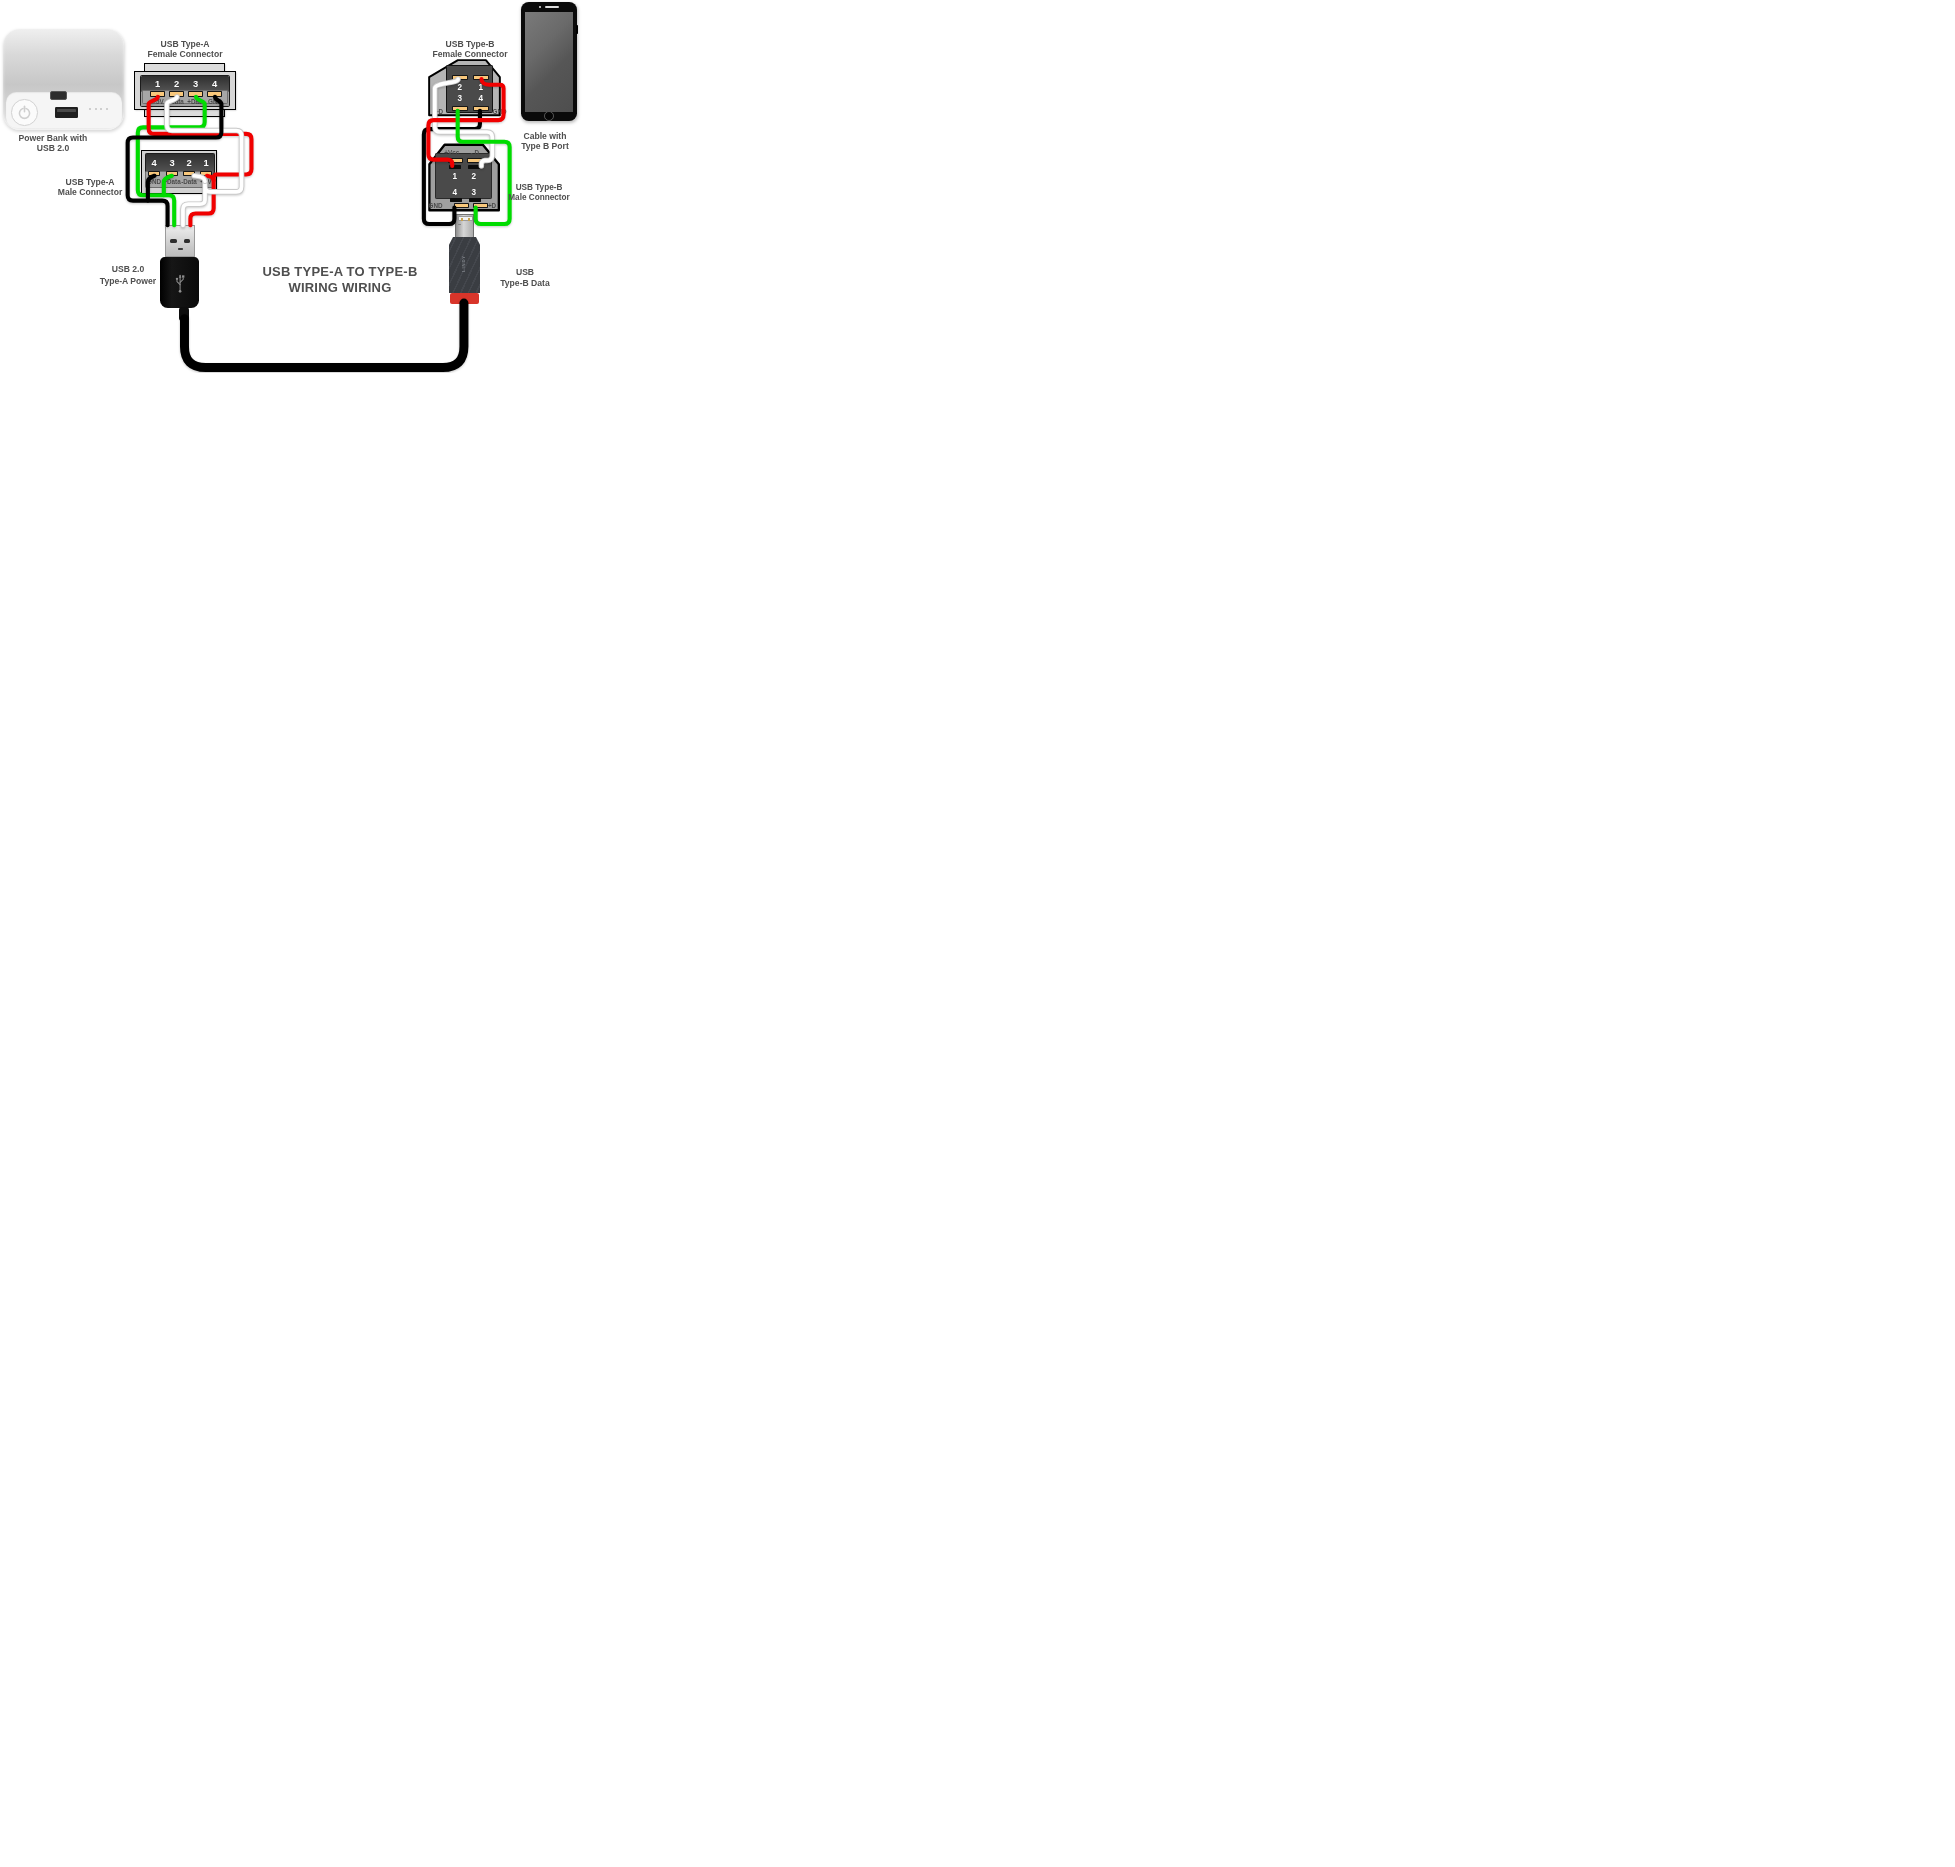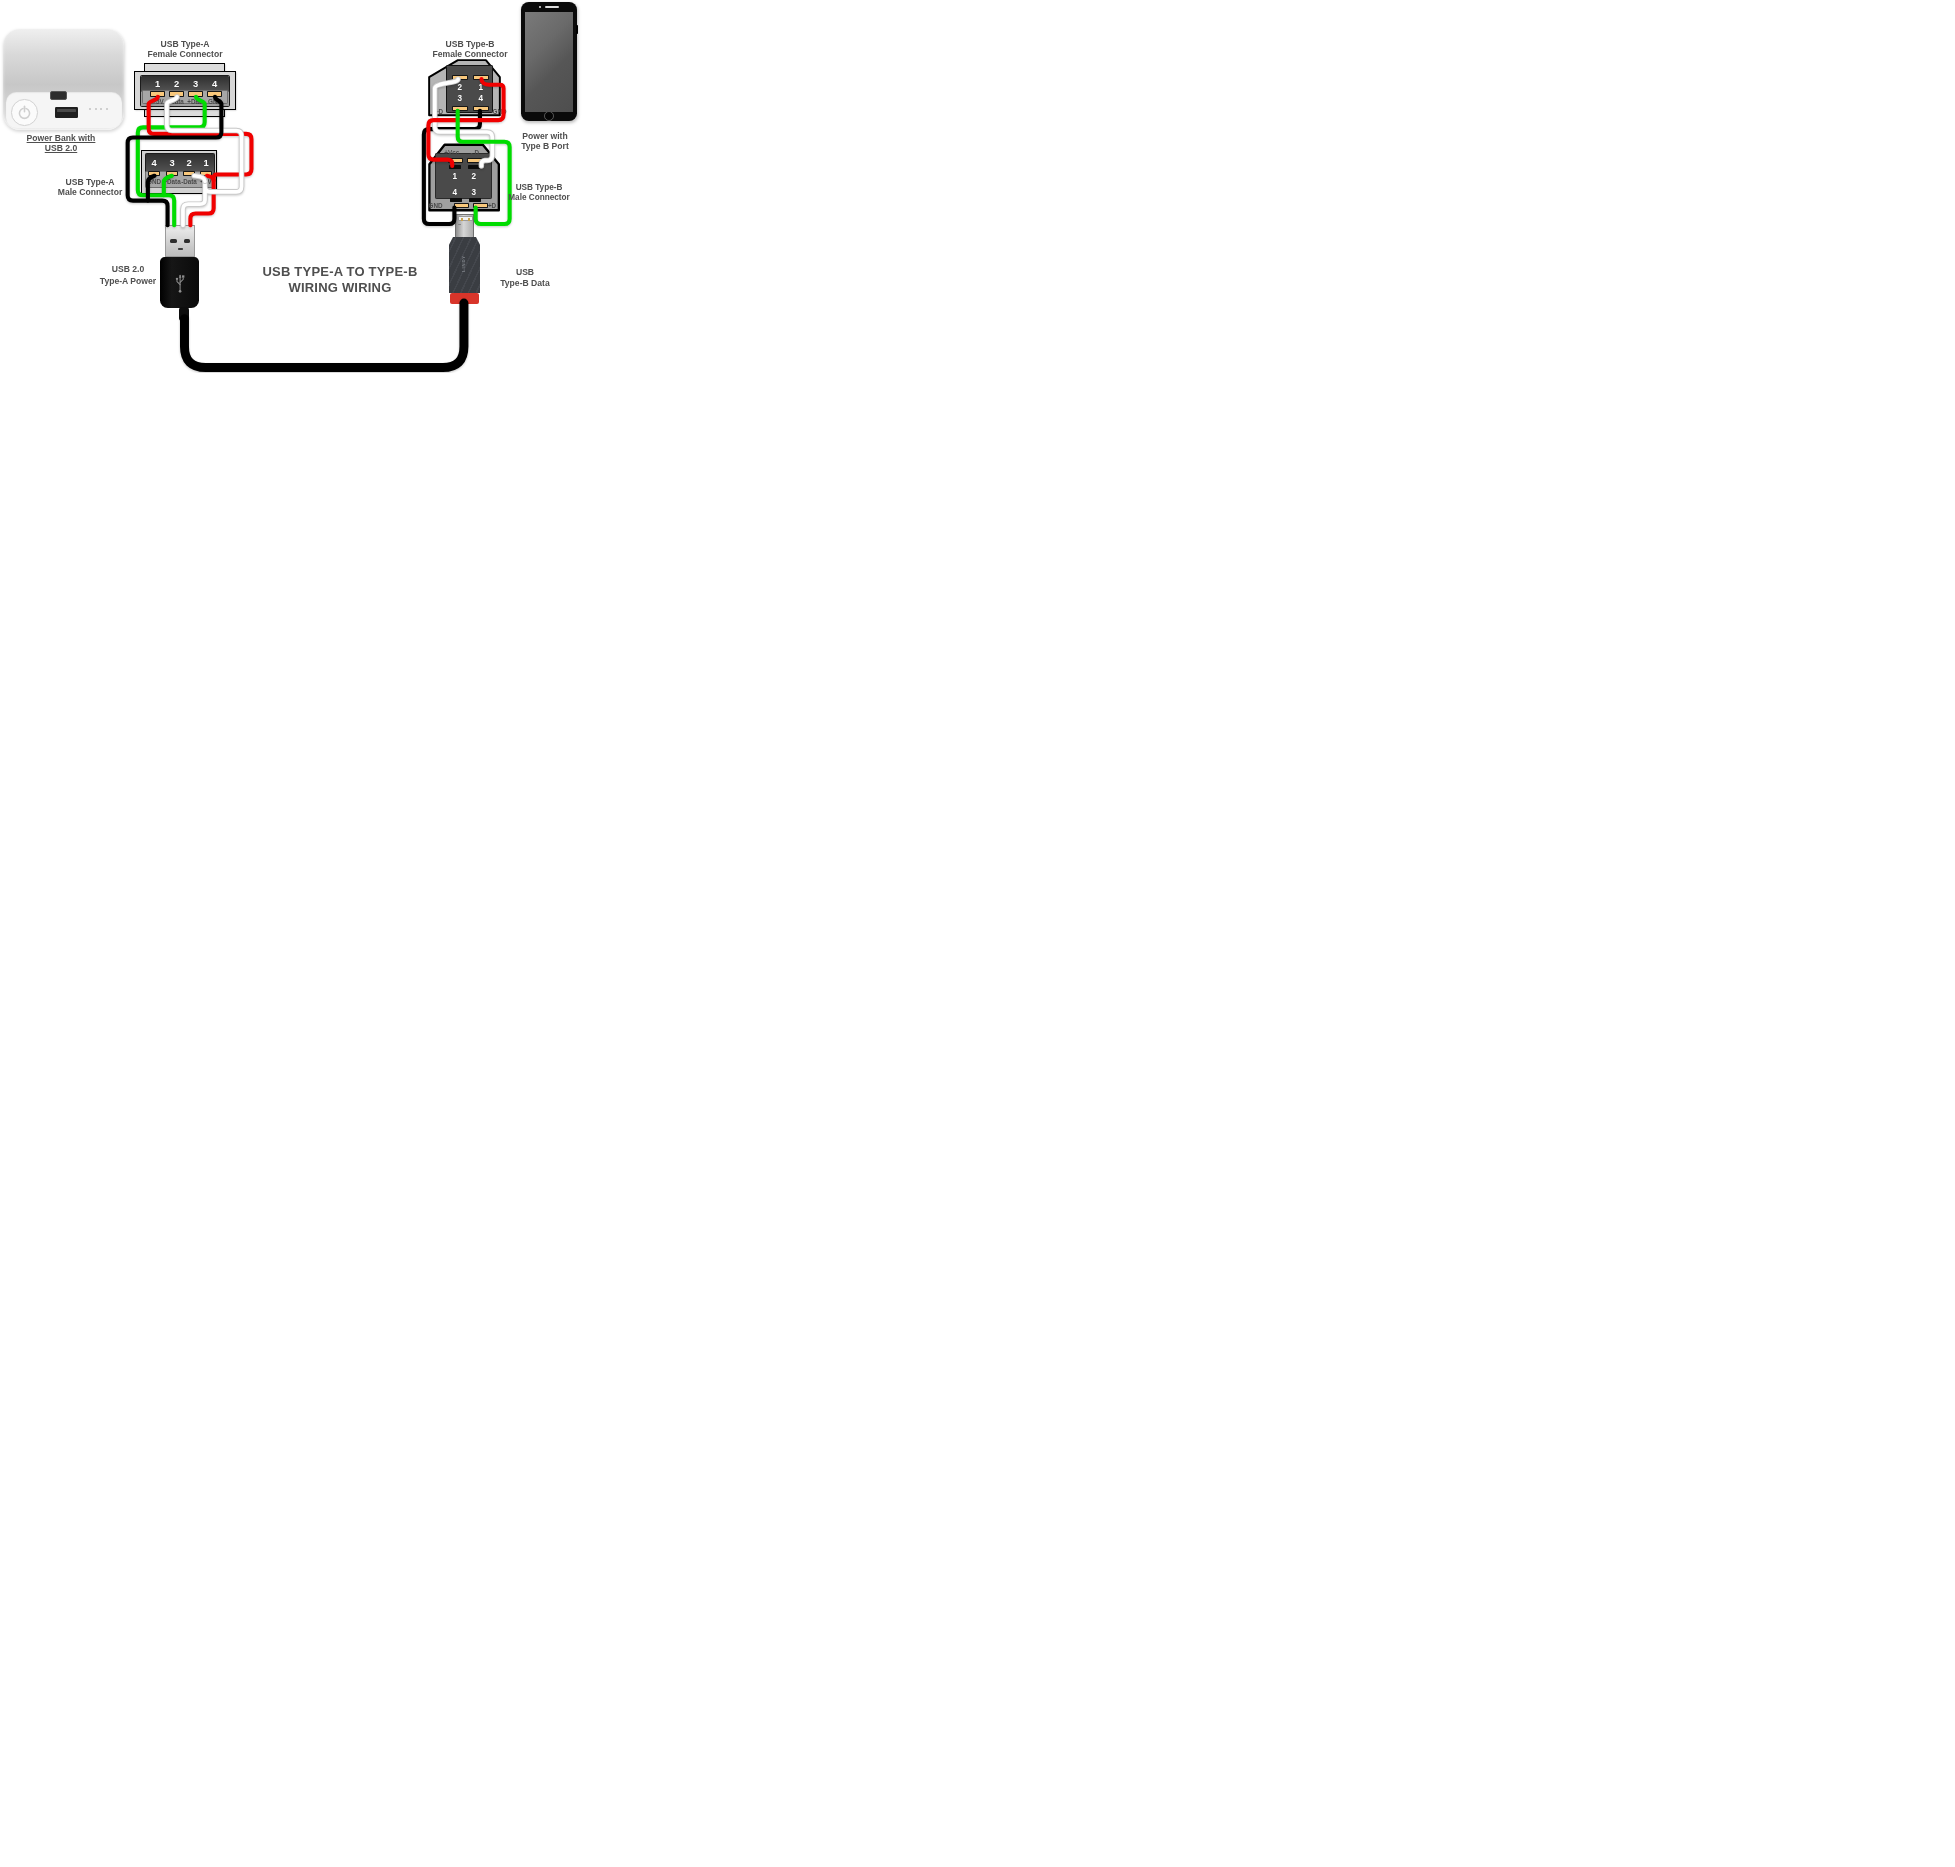--- a/index.html
+++ b/index.html
@@ -204,42 +204,42 @@
       <path stroke="#f00000" stroke-width="10.5" d="M 1232,202.6 C 1232,211 1240,217 1252,217 L 1278.8,217 Q 1288.4,217 1288.4,226.6 L 1288.4,294 Q 1288.4,307.6 1274.8,307.6 L 1109.6,307.6 Q 1096,307.6 1096,321.2 L 1096,395.2 Q 1096,408.8 1109.6,408.8 L 1147,408.8 Q 1157,409.8 1157,419 L 1157,425"></path>
 
       <path stroke="#00dc00" stroke-width="10.5" d="M 1171,283.8 L 1171,349.2 Q 1171,362.8 1184.6,362.8 L 1290.4,362.8 Q 1304,362.8 1304,376.4 L 1304,560 Q 1304,573.6 1290.4,573.6 L 1230.6,573.6 Q 1217,573.6 1217,560 L 1217,531.4"></path>
     </g>
   </svg>
 
   <div class="abs layer-txt lbl" style="left:134px;top:39px;width:102px;">
     <div>USB Type-A</div>
     <div>Female Connector</div>
   </div>
-  <div class="abs layer-txt lbl" style="left:10px;top:133px;width:102px;text-decoration:underline;">
+  <div class="abs layer-txt lbl" style="left:2px;top:133px;width:102px;">
     <div>Power Bank with</div>
     <div>USB 2.0</div>
   </div>
   <div class="abs layer-txt lbl" style="left:39px;top:177px;width:102px;">
     <div>USB Type-A</div>
     <div>Male Connector</div>
   </div>
   <div class="abs layer-txt lbl" style="left:77px;top:264px;width:102px;line-height:11.7px;">
     <div>USB 2.0</div>
     <div>Type-A Power</div>
   </div>
   <div class="abs layer-txt title" style="left:240px;top:264px;width:200px;">
     <div>USB TYPE-A TO TYPE-B</div>
     <div>WIRING WIRING</div>
   </div>
   <div class="abs layer-txt lbl" style="left:419px;top:39px;width:102px;">
     <div>USB Type-B</div>
     <div>Female Connector</div>
   </div>
   <div class="abs layer-txt lbl" style="left:494px;top:131px;width:102px;">
-    <div>Power with</div>
+    <div>Cable with</div>
     <div>Type B Port</div>
   </div>
   <div class="abs layer-txt lbl" style="left:494px;top:183px;width:90px;font-size:8.2px;">
     <div>USB Type-B</div>
     <div>Male Connector</div>
   </div>
   <div class="abs layer-txt lbl" style="left:474px;top:267px;width:102px;line-height:11.3px;">
     <div>USB</div>
     <div>Type-B Data</div>
   </div>

